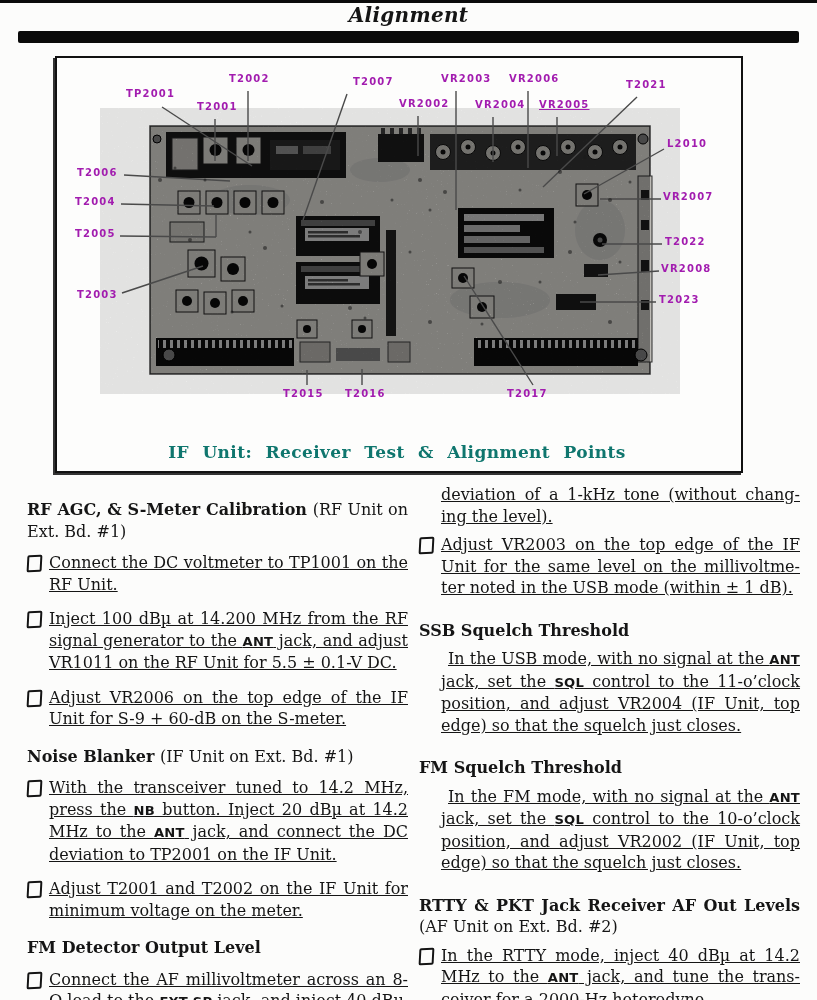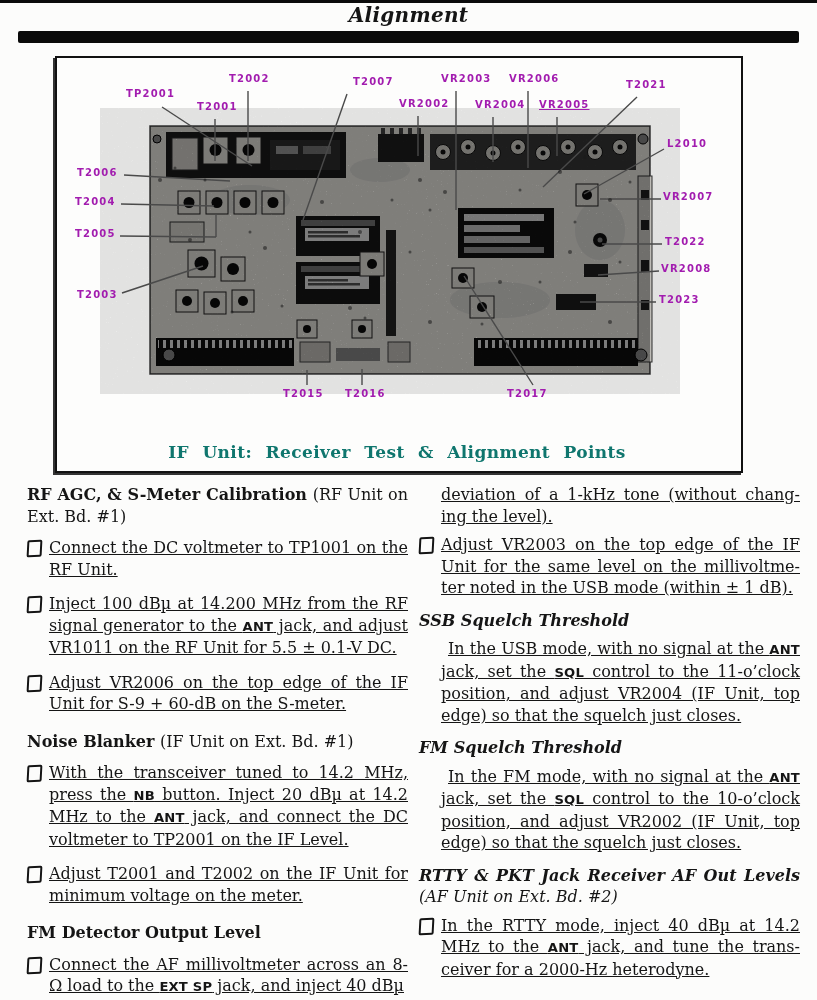--- a/index.html
+++ b/index.html
@@ -27,22 +27,22 @@
   .caption{
     position:absolute;left:57px;top:442px;width:680px;text-align:center;
     font-weight:bold;font-size:17px;word-spacing:7px;letter-spacing:.4px;color:#0f766e;
   }
 
   
   .col{position:absolute;top:484px;width:381px;font-size:16px;line-height:21.5px;}
   .col-left{left:27px;}
   .col-right{left:419px;}
   .heading{margin:16px 0 10px 0;}
-  .col-right .heading{margin:11px 0 7px 0;font-style:italic;}
-  .col .heading:first-child{margin-top:0;}
+  .col-right .heading{margin:21px 0 7px 0;}
+  .col .heading:first-child{margin-top:15px;}
   .seg-b{font-weight:bold;}
   .seg-s{font-family:"DejaVu Sans","Liberation Sans",sans-serif;font-weight:bold;font-size:.82em;letter-spacing:.2px;}
   .item{margin:0 0 13px 0;text-decoration:underline;}
   .col-right .item{margin-bottom:7px;}
   .item .txt{padding-left:22px;}
   .item.check{position:relative;}
   .cb{
     position:absolute;left:0;top:3px;width:11px;height:13px;
     border:2px solid #141414;border-radius:2px;background:transparent;
     transform:rotate(-3deg) skewX(-6deg);
@@ -311,21 +311,21 @@
     </div>
     <div class="heading">
       <div class="line"><span class="seg-b">Noise Blanker </span><span>(IF Unit on Ext. Bd. #1)</span></div>
     </div>
     <div class="item check">
       <span class="cb"></span>
       <div class="txt">
         <div class="line j"><span>With the transceiver tuned to 14.2 MHz,</span></div>
         <div class="line j"><span>press the </span><span class="seg-s">NB</span><span> button. Inject 20 dBµ at 14.2</span></div>
         <div class="line j"><span>MHz to the </span><span class="seg-s">ANT</span><span> jack, and connect the DC</span></div>
-        <div class="line"><span>voltmeter to TP2001 on the IF Level.</span></div>
+        <div class="line"><span>deviation to TP2001 on the IF Unit.</span></div>
       </div>
     </div>
     <div class="item check">
       <span class="cb"></span>
       <div class="txt">
         <div class="line j"><span>Adjust T2001 and T2002 on the IF Unit for</span></div>
         <div class="line"><span>minimum voltage on the meter.</span></div>
       </div>
     </div>
     <div class="heading">

